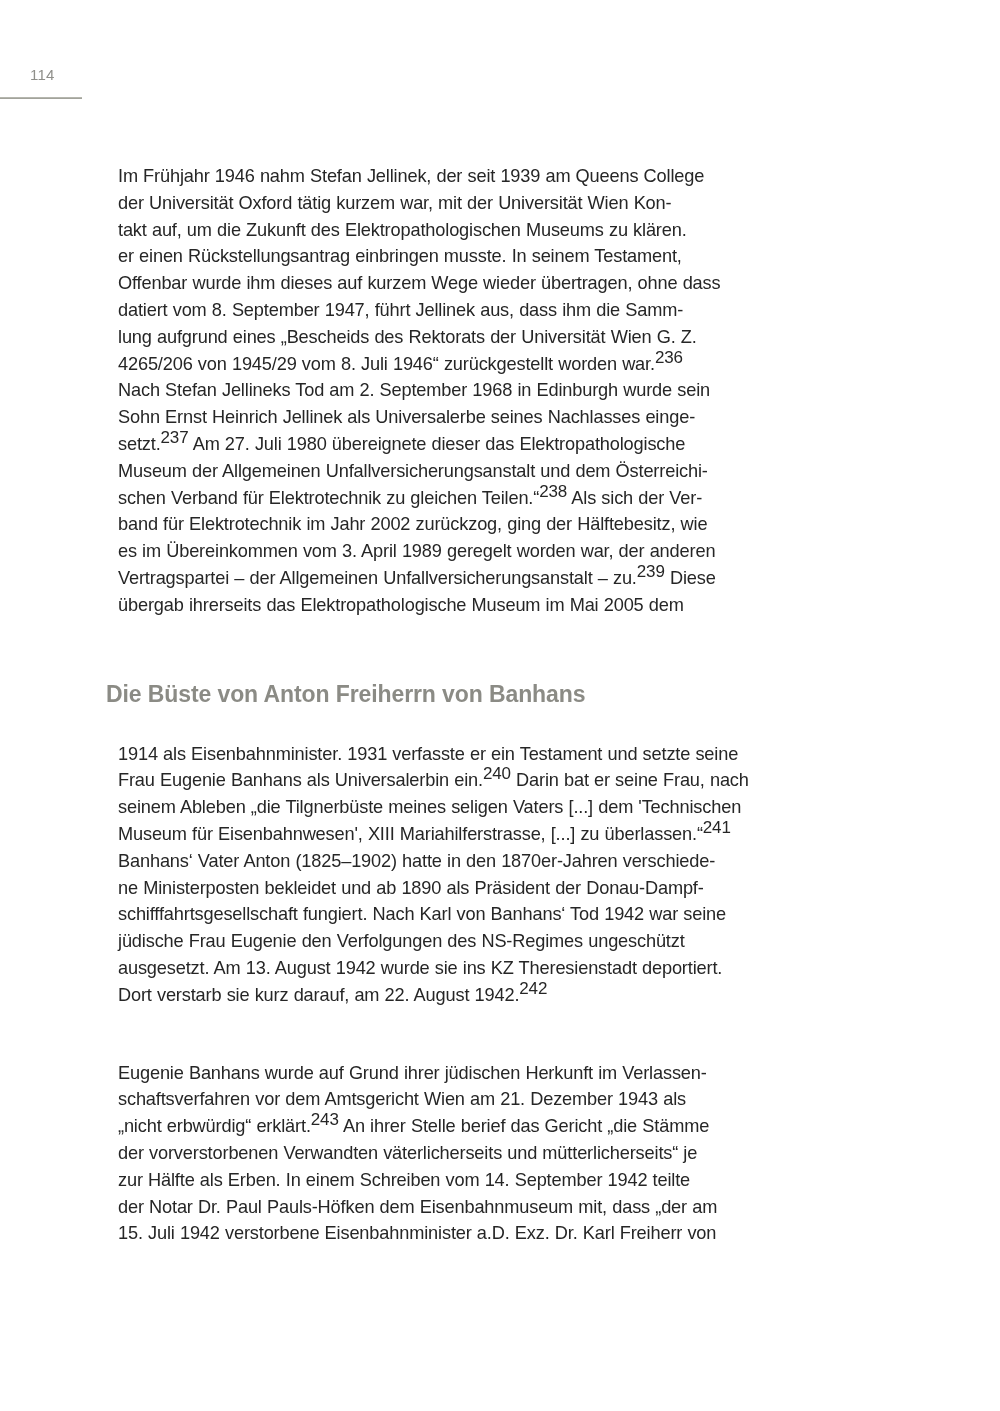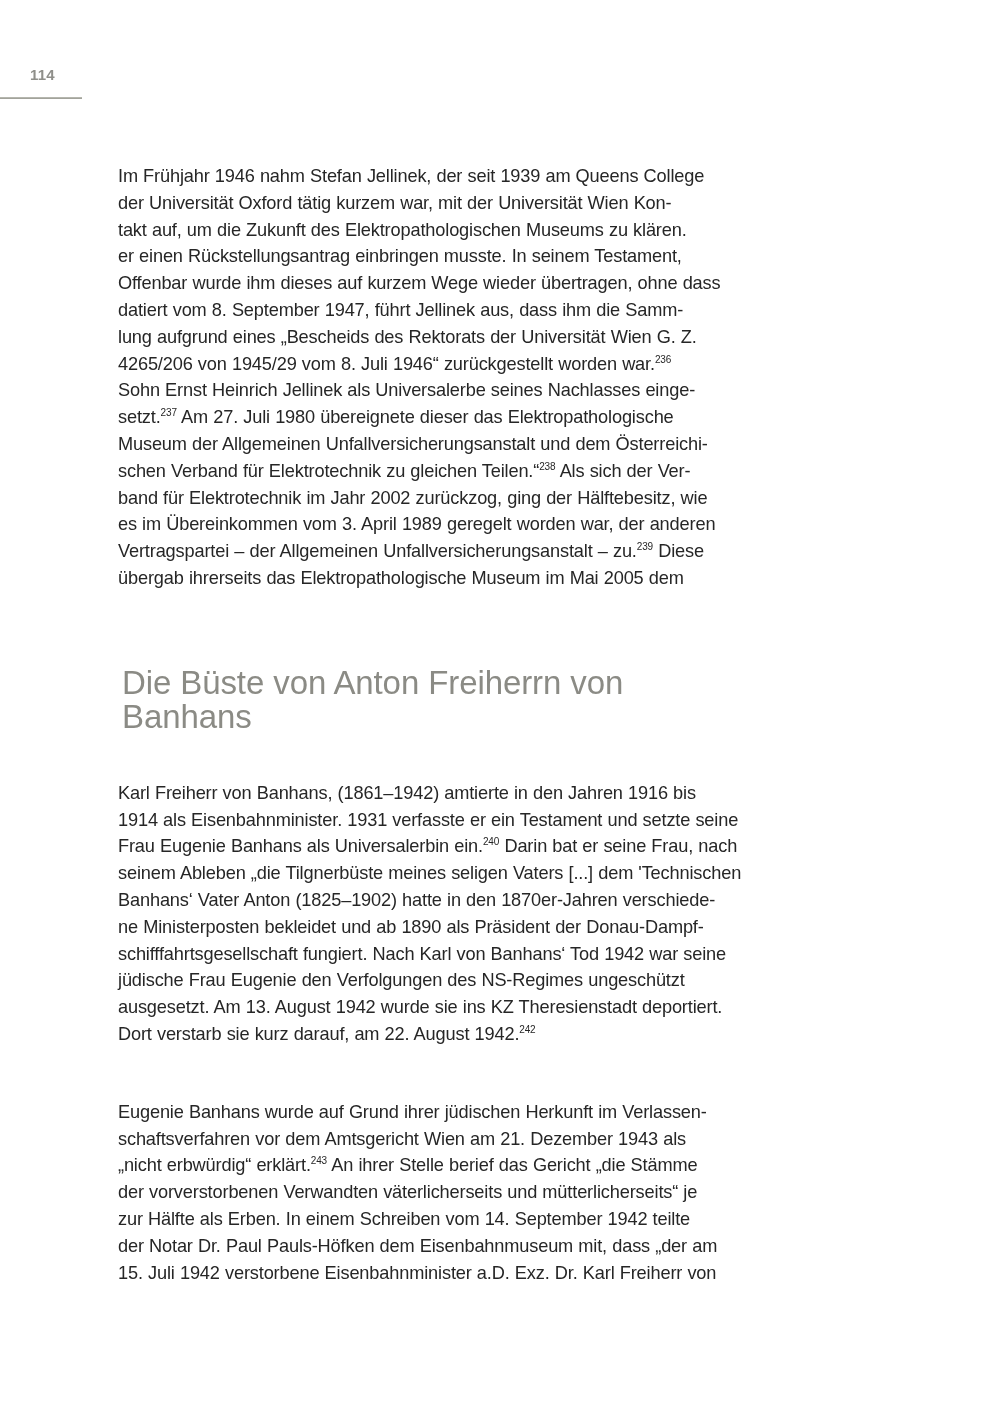--- a/index.html
+++ b/index.html
@@ -1,27 +1,27 @@
 <!DOCTYPE html>
 <html><head>
 <meta charset="utf-8">
 <style>
   html, body { margin: 0; padding: 0; background: #ffffff; }
   body { width: 1000px; height: 1411px; position: relative; overflow: hidden;
          font-family: "Liberation Sans", sans-serif; color: #262626; }
   .page-number { position: absolute; left: 30px; top: 66px; font-size: 15px;
-                 color: #8f8f8a; letter-spacing: 0.2px; font-weight: bold; }
+                 color: #8f8f8a; letter-spacing: 0.2px; }
   .page-rule { position: absolute; left: 0; top: 97px; width: 82px; height: 0;
                border-top: 1px solid #b5b6ae; border-bottom: 1px solid #a2a39b; }
   .content { position: absolute; left: 106px; top: 151px; width: 662px; }
   .para { margin: 12px; font-size: 18.2px; line-height: 26.8px; letter-spacing: -0.15px;
           word-spacing: 0.3px; }
   .para .line { display: block; white-space: nowrap; }
-  sup { font-size: 10px; line-height: 0; vertical-align: 0; position: relative; top: -7px; }
-  .heading { margin: 16px; font-weight: normal; font-size: 33px; line-height: 34px;
+  sup { font-size: 17px; line-height: 0; vertical-align: 0; position: relative; top: -7px; }
+  .heading { margin: 0; font-weight: bold; font-size: 23px; line-height: 34px;
              color: #8b8b85; letter-spacing: -0.1px; }
   .gap-heading-before { height: 46px; }
   .gap-heading-after { height: 18px; }
   .gap-para { height: 27px; }
 </style>
 </head>
 <body>
 
 <div class="page-number">114</div>
 <div class="page-rule"></div>
@@ -29,39 +29,40 @@
 <div class="content">
   <p class="para">
       <span class="line"><span>Im Frühjahr 1946 nahm Stefan Jellinek, der seit 1939 am Queens College</span></span>
       <span class="line"><span>der Universität Oxford tätig kurzem war, mit der Universität Wien Kon-</span></span>
       <span class="line"><span>takt auf, um die Zukunft des Elektropathologischen Museums zu klären.</span></span>
       <span class="line"><span>er einen Rückstellungsantrag einbringen musste. In seinem Testament,</span></span>
       <span class="line"><span>Offenbar wurde ihm dieses auf kurzem Wege wieder übertragen, ohne dass</span></span>
       <span class="line"><span>datiert vom 8. September 1947, führt Jellinek aus, dass ihm die Samm-</span></span>
       <span class="line"><span>lung aufgrund eines „Bescheids des Rektorats der Universität Wien G. Z.</span></span>
       <span class="line"><span>4265/206 von 1945/29 vom 8. Juli 1946“ zurückgestellt worden war.</span><sup>236</sup></span>
+      <span class="line"><span>Nach Stefan Jellineks Tod am 2. September 1968 in Edinburgh wurde sein</span></span>
       <span class="line"><span>Sohn Ernst Heinrich Jellinek als Universalerbe seines Nachlasses einge-</span></span>
       <span class="line"><span>setzt.</span><sup>237</sup><span> Am 27. Juli 1980 übereignete dieser das Elektropathologische</span></span>
       <span class="line"><span>Museum der Allgemeinen Unfallversicherungsanstalt und dem Österreichi-</span></span>
       <span class="line"><span>schen Verband für Elektrotechnik zu gleichen Teilen.“</span><sup>238</sup><span> Als sich der Ver-</span></span>
       <span class="line"><span>band für Elektrotechnik im Jahr 2002 zurückzog, ging der Hälftebesitz, wie</span></span>
       <span class="line"><span>es im Übereinkommen vom 3. April 1989 geregelt worden war, der anderen</span></span>
       <span class="line"><span>Vertragspartei – der Allgemeinen Unfallversicherungsanstalt – zu.</span><sup>239</sup><span> Diese</span></span>
       <span class="line"><span>übergab ihrerseits das Elektropathologische Museum im Mai 2005 dem</span></span>
     </p>
 
   <div class="gap-heading-before"></div>
   <h2 class="heading">Die Büste von Anton Freiherrn von Banhans</h2>
   <div class="gap-heading-after"></div>
 
   <p class="para">
-      <span class="line"><span>Karl Freiherr von Banhans, (1861–1942) amtierte in den Jahren 1916 bis</span></span>
       <span class="line"><span>1914 als Eisenbahnminister. 1931 verfasste er ein Testament und setzte seine</span></span>
       <span class="line"><span>Frau Eugenie Banhans als Universalerbin ein.</span><sup>240</sup><span> Darin bat er seine Frau, nach</span></span>
       <span class="line"><span>seinem Ableben „die Tilgnerbüste meines seligen Vaters [...] dem 'Technischen</span></span>
+      <span class="line"><span>Museum für Eisenbahnwesen', XIII Mariahilferstrasse, [...] zu überlassen.“</span><sup>241</sup></span>
       <span class="line"><span>Banhans‘ Vater Anton (1825–1902) hatte in den 1870er-Jahren verschiede-</span></span>
       <span class="line"><span>ne Ministerposten bekleidet und ab 1890 als Präsident der Donau-Dampf-</span></span>
       <span class="line"><span>schifffahrtsgesellschaft fungiert. Nach Karl von Banhans‘ Tod 1942 war seine</span></span>
       <span class="line"><span>jüdische Frau Eugenie den Verfolgungen des NS-Regimes ungeschützt</span></span>
       <span class="line"><span>ausgesetzt. Am 13. August 1942 wurde sie ins KZ Theresienstadt deportiert.</span></span>
       <span class="line"><span>Dort verstarb sie kurz darauf, am 22. August 1942.</span><sup>242</sup></span>
     </p>
   <div class="gap-para"></div>
   <p class="para">
       <span class="line"><span>Eugenie Banhans wurde auf Grund ihrer jüdischen Herkunft im Verlassen-</span></span>

